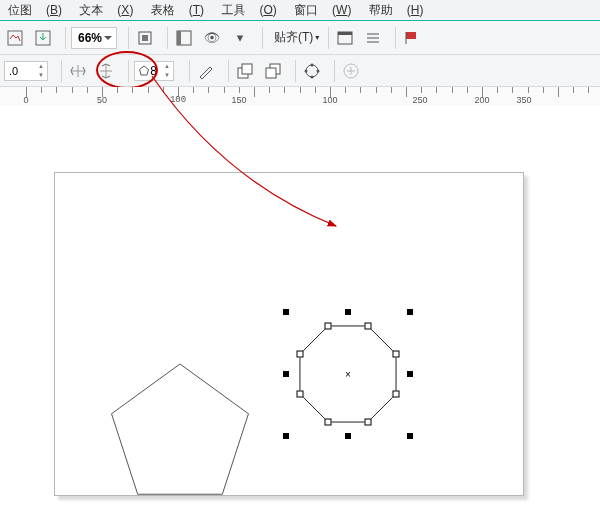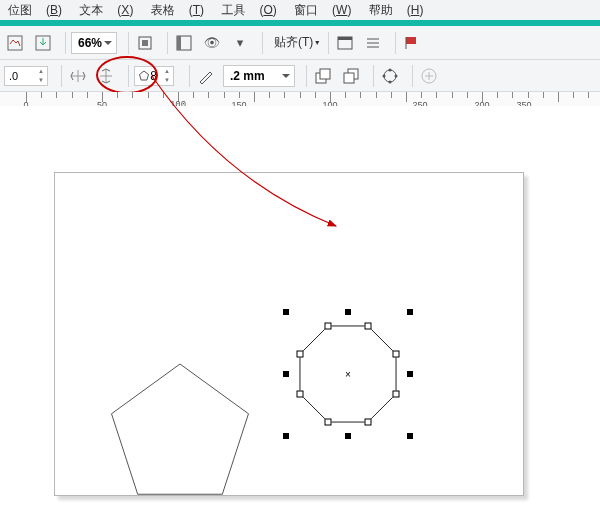--- a/index.html
+++ b/index.html
@@ -1,19 +1,19 @@
 <!DOCTYPE html>
 <html><head>
 <meta charset="utf-8">
 <style>
   html,body { margin:0; padding:0; font-family: "Microsoft YaHei", Arial, sans-serif; font-size:12px; background:#fff; color:#000; }
   .app { width:600px; height:514px; position:relative; overflow:hidden; background:#fff; }
 
   
-  .menu { height:20px; line-height:20px; background:#f2f3f5; border-bottom:6px solid #14b8a6; padding-left:8px; }
+  .menu { height:20px; line-height:20px; background:#f2f3f5; border-bottom:1px solid #14b8a6; padding-left:8px; }
   .menu span { margin-right:14px; color:#333; }
   .menu span u { text-decoration:underline; }
   .menu-item { cursor:default; }
 
   
   .tb1 { height:34px; background:#f4f5f7; border-bottom:1px solid #d8dade; display:flex; align-items:center; padding-left:4px; position:relative; box-sizing:border-box; }
   .tb1 .icon, .tb2 .icon { width:22px; height:22px; margin-right:6px; display:flex; align-items:center; justify-content:center; color:#555; }
   .sep { width:1px; height:22px; background:#d3d4d8; margin:0 5px; }
   .zoom-sel { height:20px; border:1px solid #c9cacc; background:#fff; display:flex; align-items:center; padding:0 14px 0 6px; position:relative; margin-right:6px;font-weight:bold; }
   .zoom-sel:after { content:""; position:absolute; right:4px; top:8px; border:4px solid transparent; border-top-color:#555; }
@@ -162,23 +162,20 @@
           <div>▼</div>
         </div>
   </div>
   <div class="ell-red"></div>
 
   <div class="sep"></div>
   <div class="icon">
         <svg width="18" height="18">
           <path d="M3 15L13 5l2 2L5 17z" fill="none" stroke="#555"></path>
         </svg>
-      </div>
-  <div class="zoom-sel" style="width:50px">
-        <span>.2 mm</span>
       </div>
   <div class="sep"></div>
   <div class="icon">
         <svg width="18" height="18">
           <rect x="2" y="6" width="10" height="10" fill="#fff" stroke="#555"></rect>
           <rect x="6" y="2" width="10" height="10" fill="#fff" stroke="#555"></rect>
         </svg>
       </div>
   <div class="icon">
         <svg width="18" height="18">

